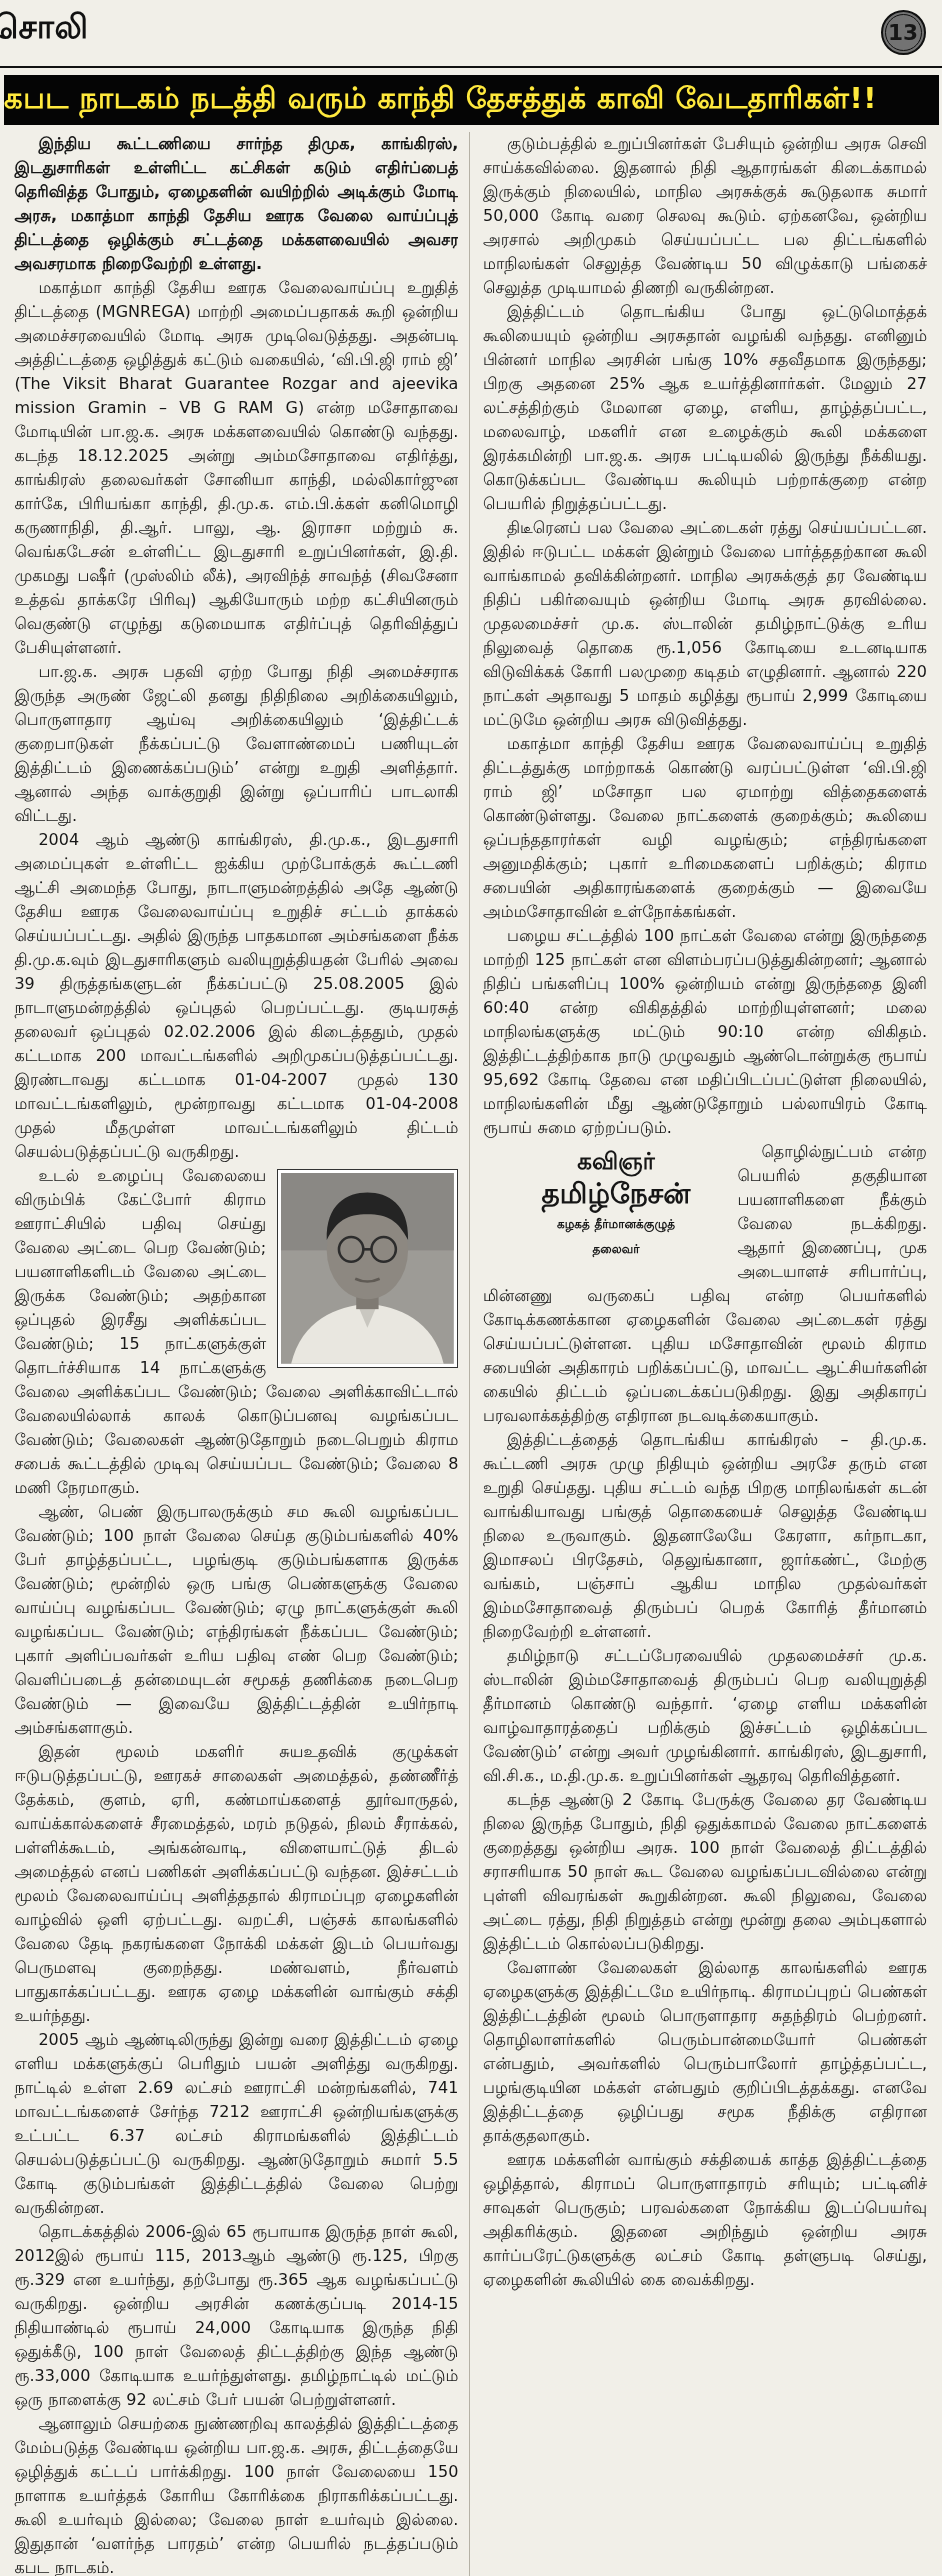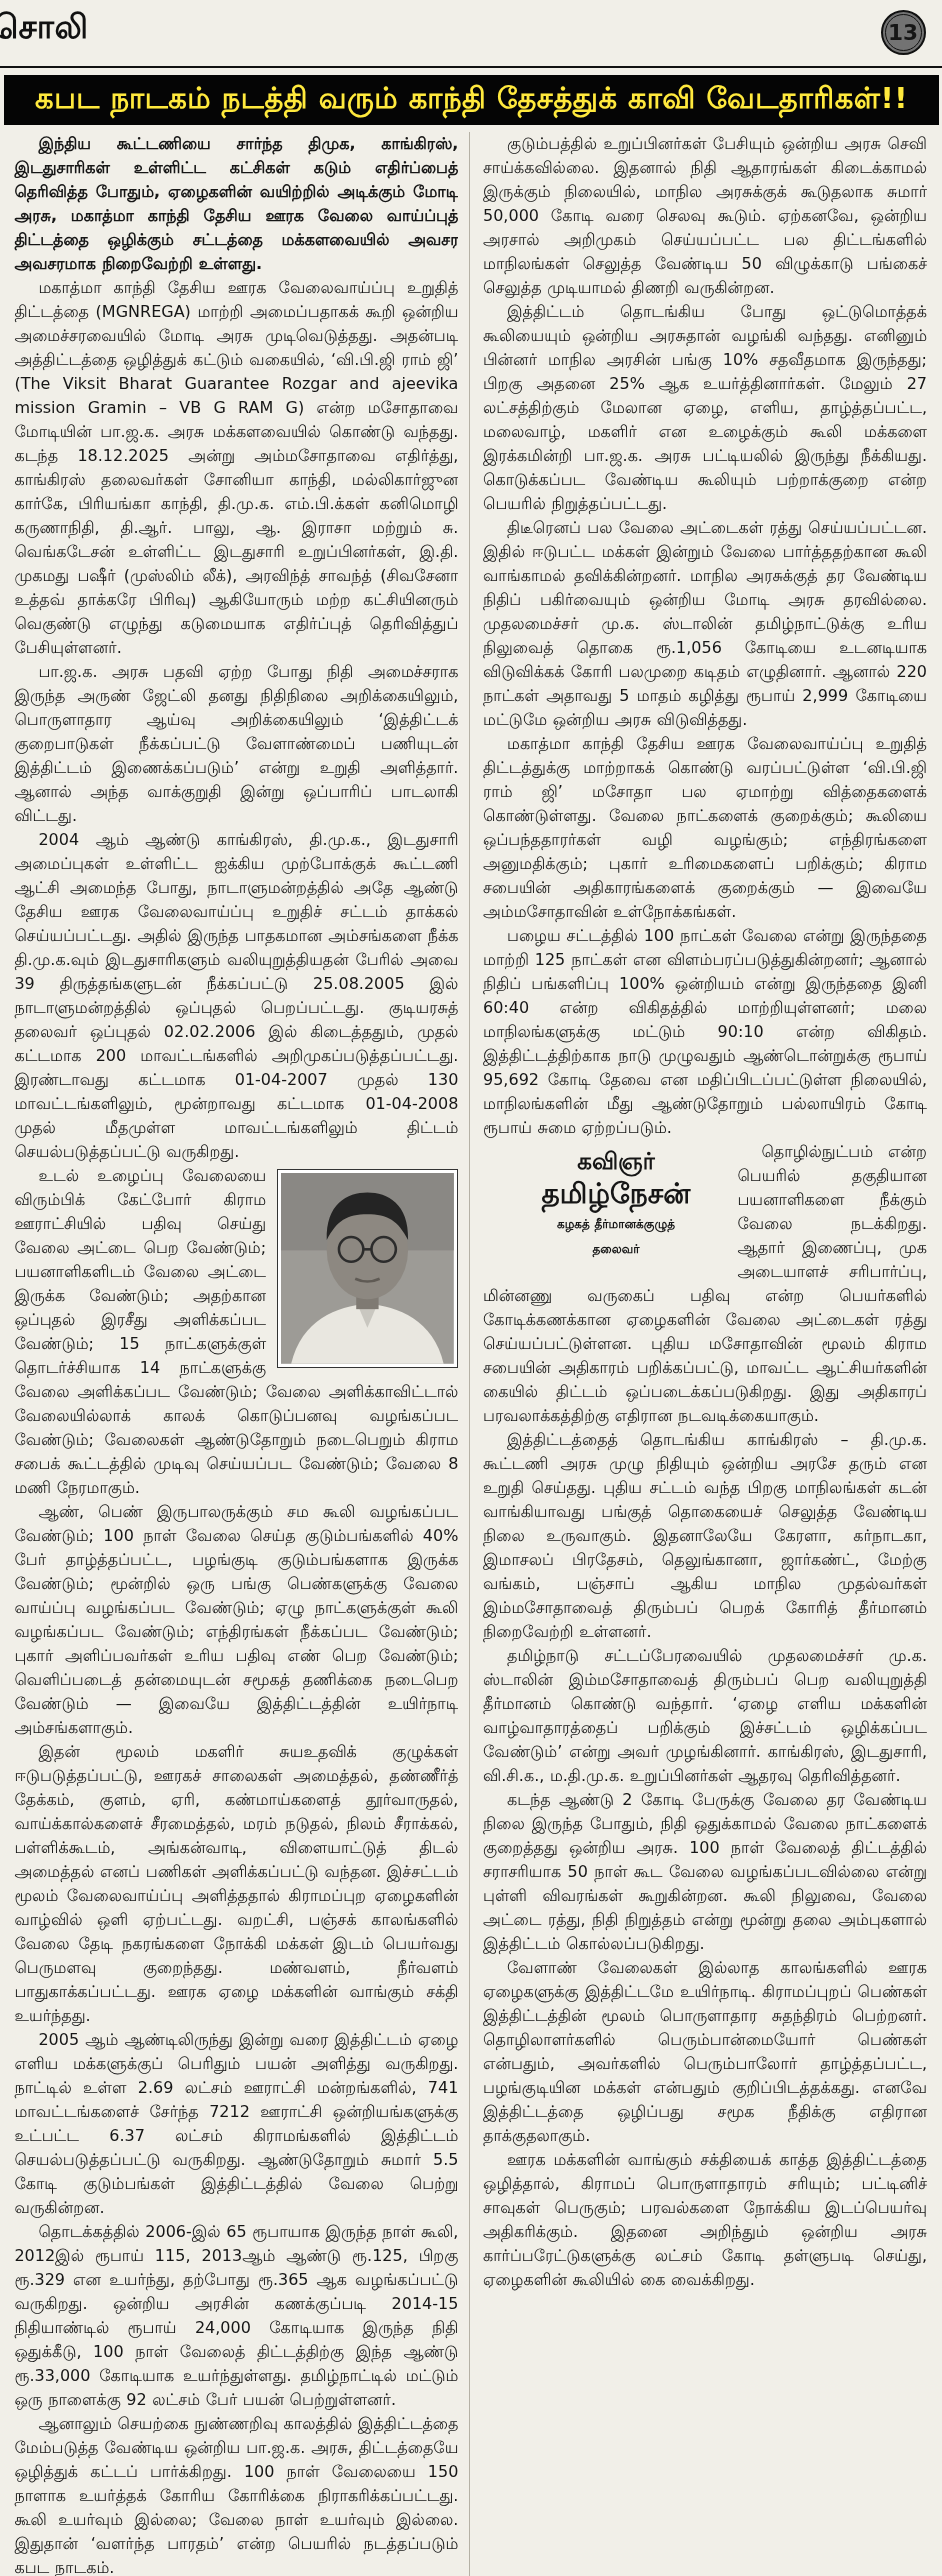--- a/index.html
+++ b/index.html
@@ -33,21 +33,21 @@
     font-size:21.6px;font-weight:bold;
   }
   .header-rule{
     position:absolute;top:66px;left:0;
     width:943px;height:2.1px;background:#111;
   }
   
   .banner{
     position:absolute;top:75px;left:4.1px;right:4.1px;height:50px;
     background:#050505;color:#ffe93d;
-    display:flex;align-items:center;justify-content:center;
+    display:flex;align-items:center;
   }
   .banner-text{
     font-size:29px;font-weight:bold;letter-spacing:0.5px;
     white-space:nowrap;
   }
   
   .col{
     position:absolute;top:132px;height:2875px;
     width:444px;overflow:hidden;
     font-size:16px;line-height:24px;text-align:justify;

